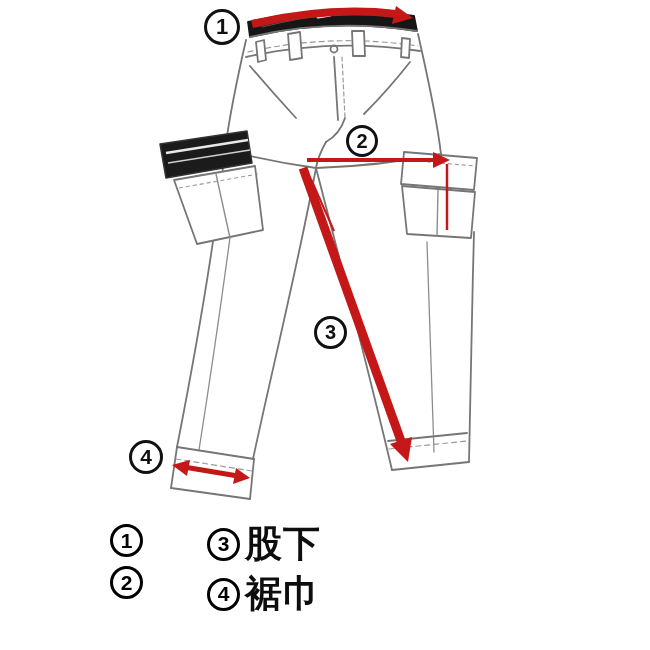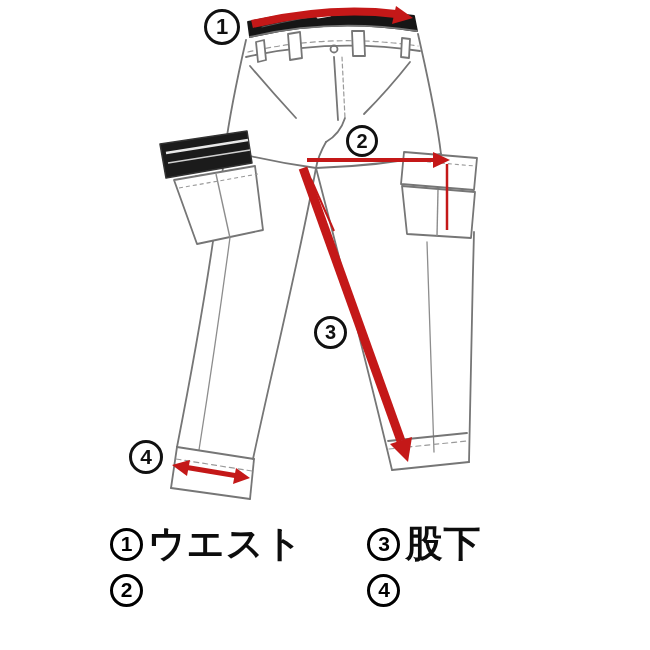--- a/index.html
+++ b/index.html
@@ -138,30 +138,30 @@
 
   <div class="marker m1">1</div>
   <div class="marker m2">2</div>
   <div class="marker m3">3</div>
   <div class="marker m4">4</div>
 
   <div class="legend">
     <div class="legend-col">
       <div class="legend-item">
         <span class="legend-num">1</span>
-        <span class="legend-label">ウエスト</span>
       </div>
       <div class="legend-item">
         <span class="legend-num">2</span>
       </div>
     </div>
     <div class="legend-col">
       <div class="legend-item">
         <span class="legend-num">3</span>
         <span class="legend-label">股下</span>
       </div>
       <div class="legend-item">
         <span class="legend-num">4</span>
+        <span class="legend-label">裾巾</span>
       </div>
     </div>
   </div>
 
 </div>
 
 </body></html>

